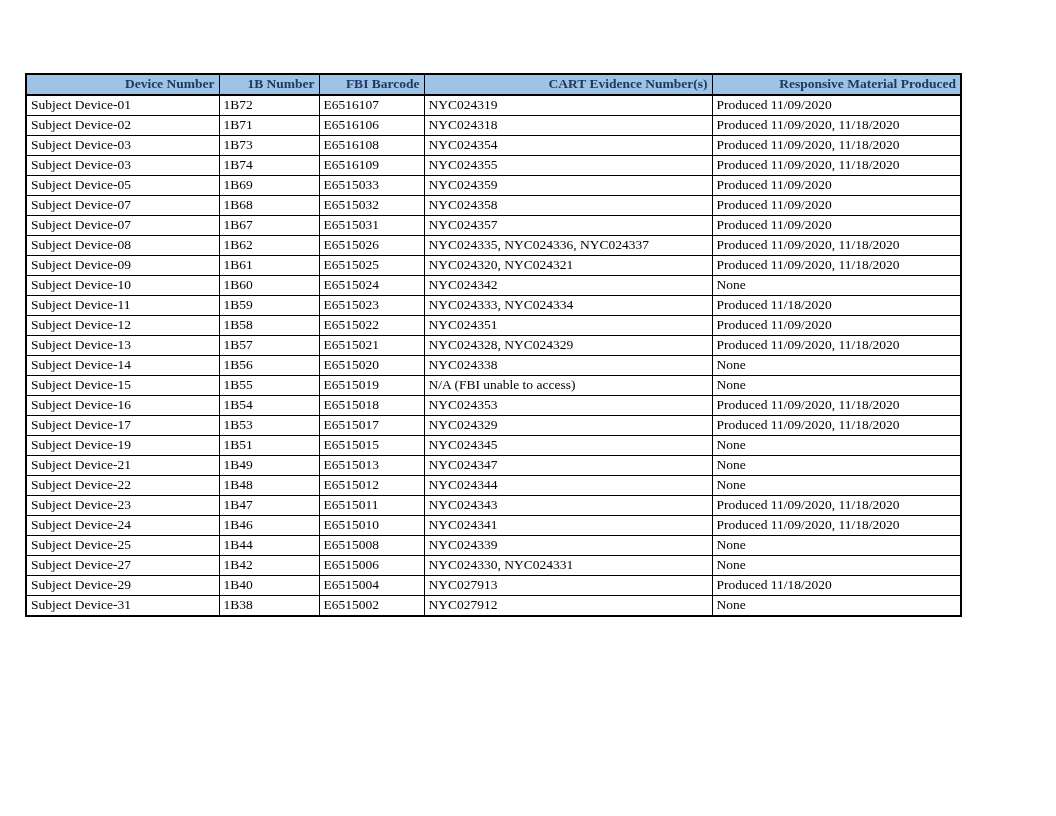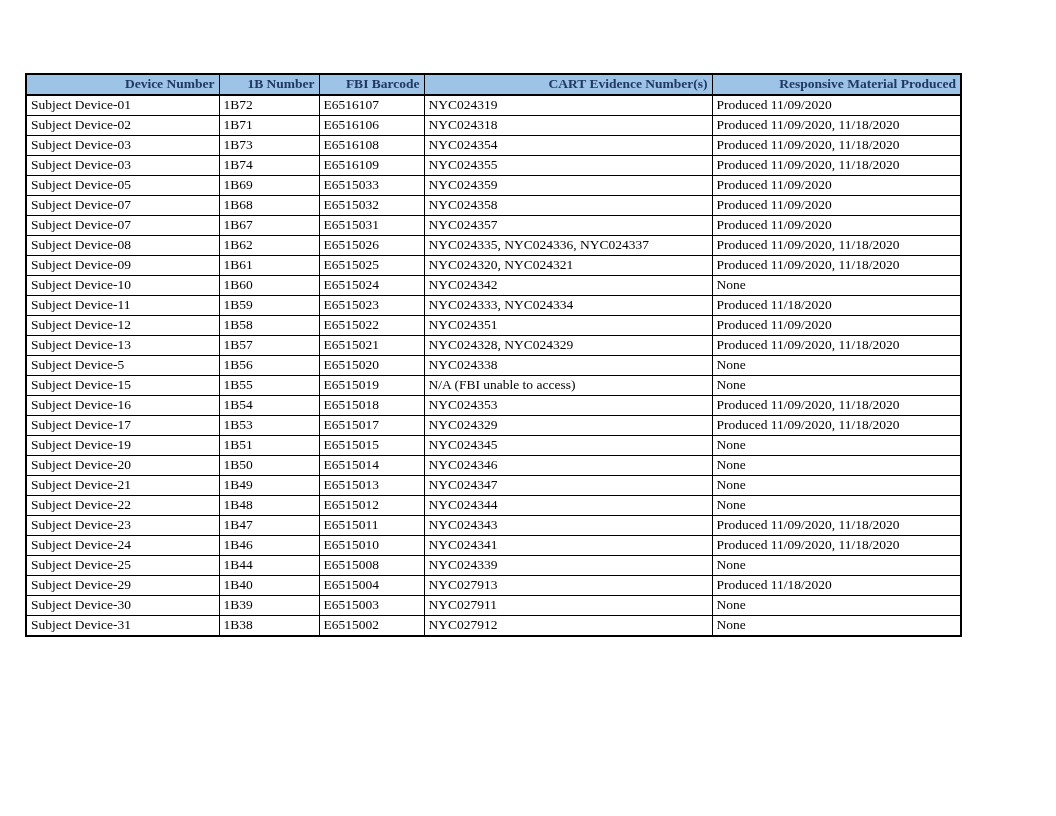--- a/index.html
+++ b/index.html
@@ -172,21 +172,21 @@
           <td>Produced 11/09/2020</td>
         </tr>
         <tr>
           <td>Subject Device-13</td>
           <td>1B57</td>
           <td>E6515021</td>
           <td>NYC024328, NYC024329</td>
           <td>Produced 11/09/2020, 11/18/2020</td>
         </tr>
         <tr>
-          <td>Subject Device-5</td>
+          <td>Subject Device-14</td>
           <td>1B56</td>
           <td>E6515020</td>
           <td>NYC024338</td>
           <td>None</td>
         </tr>
         <tr>
           <td>Subject Device-15</td>
           <td>1B55</td>
           <td>E6515019</td>
           <td>N/A (FBI unable to access)</td>
@@ -207,27 +207,20 @@
           <td>Produced 11/09/2020, 11/18/2020</td>
         </tr>
         <tr>
           <td>Subject Device-19</td>
           <td>1B51</td>
           <td>E6515015</td>
           <td>NYC024345</td>
           <td>None</td>
         </tr>
         <tr>
-          <td>Subject Device-20</td>
-          <td>1B50</td>
-          <td>E6515014</td>
-          <td>NYC024346</td>
-          <td>None</td>
-        </tr>
-        <tr>
           <td>Subject Device-21</td>
           <td>1B49</td>
           <td>E6515013</td>
           <td>NYC024347</td>
           <td>None</td>
         </tr>
         <tr>
           <td>Subject Device-22</td>
           <td>1B48</td>
           <td>E6515012</td>
@@ -246,37 +239,37 @@
           <td>1B46</td>
           <td>E6515010</td>
           <td>NYC024341</td>
           <td>Produced 11/09/2020, 11/18/2020</td>
         </tr>
         <tr>
           <td>Subject Device-25</td>
           <td>1B44</td>
           <td>E6515008</td>
           <td>NYC024339</td>
+          <td>None</td>
+        </tr>
+        <tr>
+          <td>Subject Device-27</td>
+          <td>1B42</td>
+          <td>E6515006</td>
+          <td>NYC024330, NYC024331</td>
           <td>None</td>
         </tr>
         <tr>
           <td>Subject Device-29</td>
           <td>1B40</td>
           <td>E6515004</td>
           <td>NYC027913</td>
           <td>Produced 11/18/2020</td>
         </tr>
         <tr>
-          <td>Subject Device-30</td>
-          <td>1B39</td>
-          <td>E6515003</td>
-          <td>NYC027911</td>
-          <td>None</td>
-        </tr>
-        <tr>
           <td>Subject Device-31</td>
           <td>1B38</td>
           <td>E6515002</td>
           <td>NYC027912</td>
           <td>None</td>
         </tr>
       </tbody>
   </table>
 </div>
 

